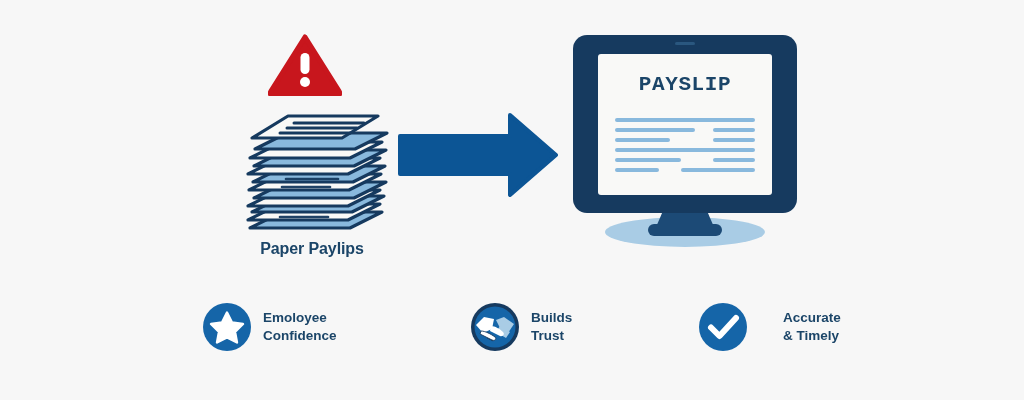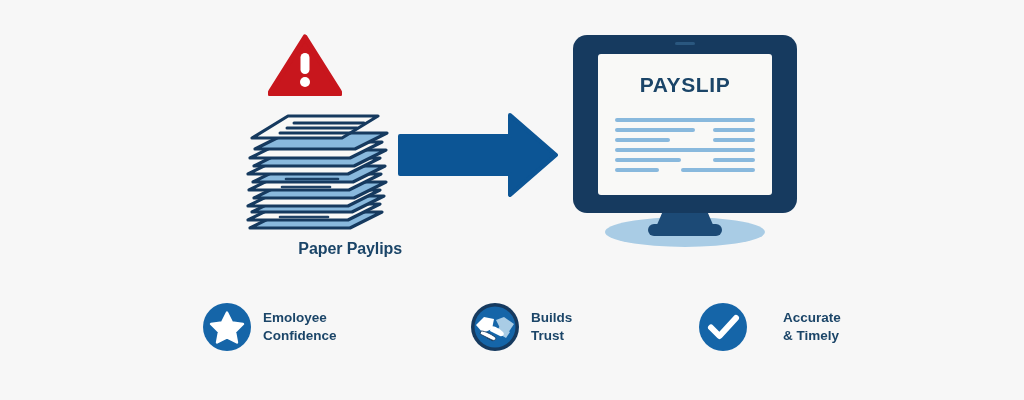--- a/index.html
+++ b/index.html
@@ -43,21 +43,21 @@
     left: 10px;
     top: 52px;
     width: 148px;
     height: 152px;
   }
   .paper-label {
     position: absolute;
     left: -10px;
     top: 206px;
     width: 180px;
-    text-align: right;
+    text-align: center;
     font-size: 16px;
     font-weight: bold;
     color: #1b4568;
     letter-spacing: -0.1px;
   }
 
   
   .arrow-wrap {
     position: absolute;
     left: 398px;
@@ -79,20 +79,21 @@
     left: 0;
     top: 0;
   }
   .screen-content {
     position: absolute;
     left: 34px;
     top: 27px;
     width: 162px;
     height: 131px;
     overflow: hidden;
+    font-family: Liberation Mono, monospace;
   }
   .payslip-title {
     position: absolute;
     left: 0;
     top: 14px;
     width: 162px;
     text-align: center;
     font-size: 21px;
     font-weight: bold;
     color: #1b4568;

